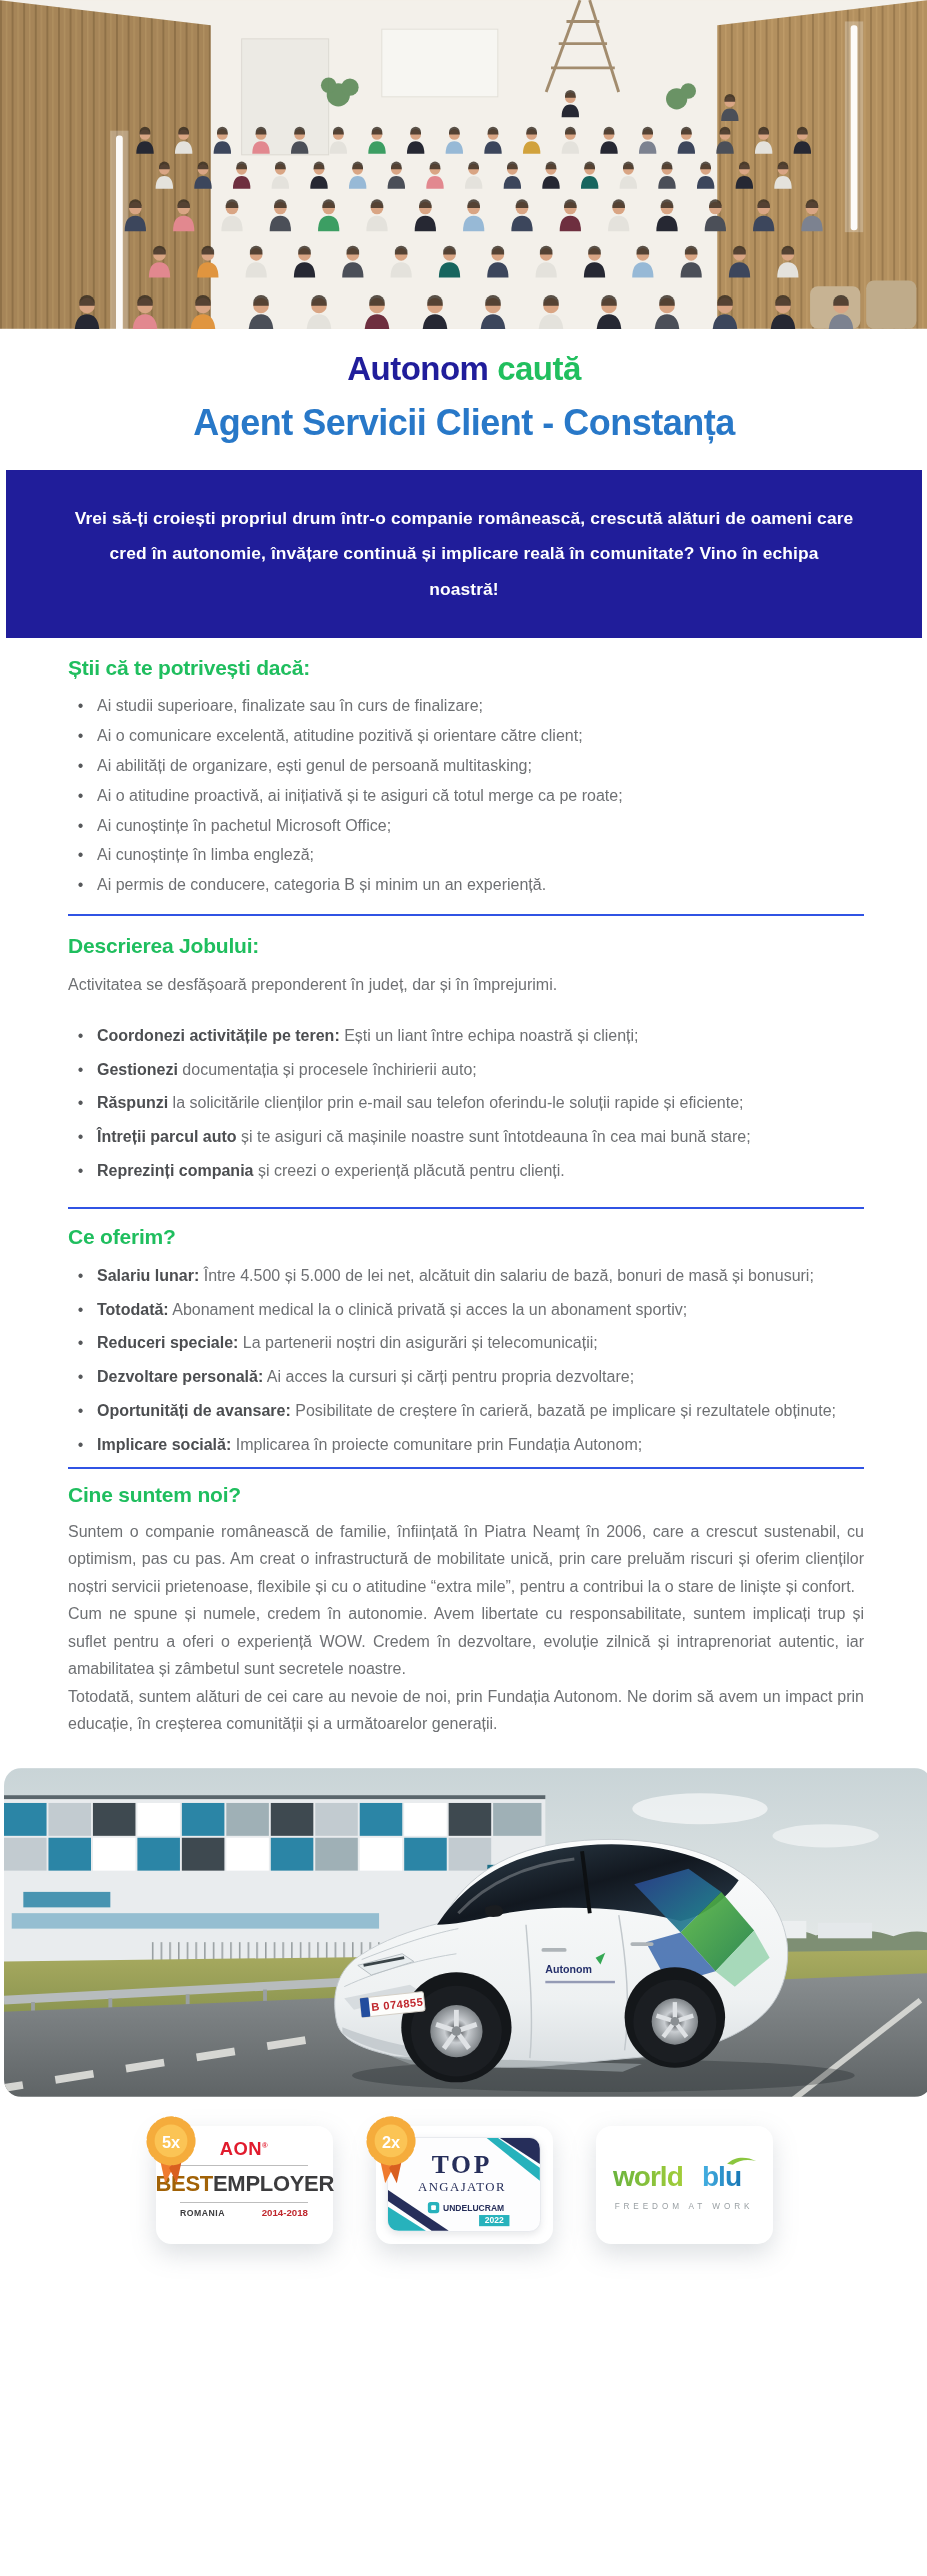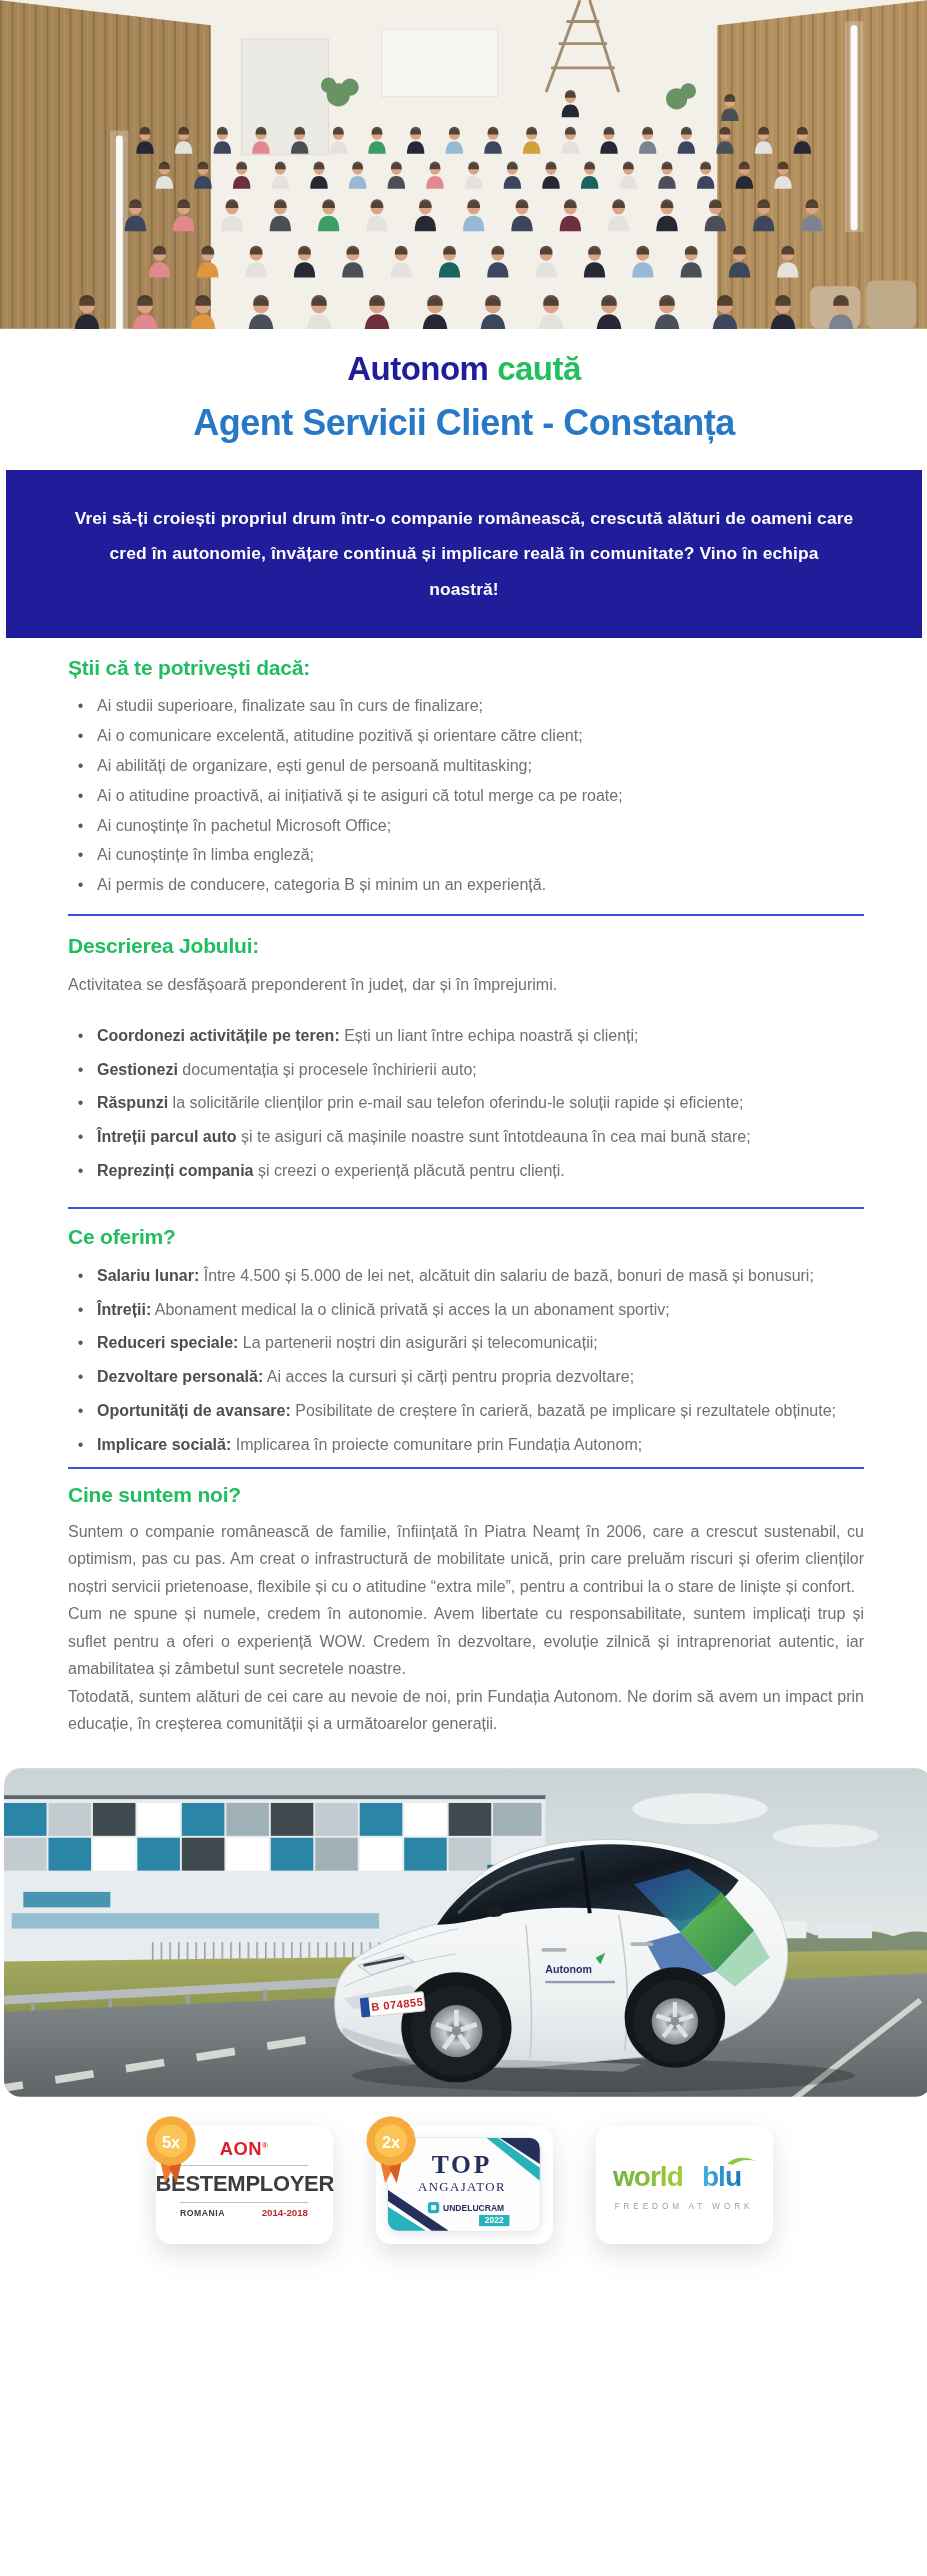--- a/index.html
+++ b/index.html
@@ -52,21 +52,21 @@
   
   .badges{display:flex;justify-content:center;gap:43px;padding-top:29px;}
   .badge-card{position:relative;width:177px;height:118px;background:#fff;border-radius:15.5px;
               box-shadow:0 9.7px 25px rgba(120,130,145,.25);}
   .rosette{position:absolute;top:-13.5px;left:-15.5px;width:62px;height:79px;z-index:3;}
   .aon-inner{text-align:center;padding-top:12.6px;}
   .aon-logo{font-size:18.4px;font-weight:800;color:#e11b2d;letter-spacing:0.5px;}
   .aon-logo sup{font-size:7.7px;}
   .aon-rule{width:128px;border-top:1px solid #bdbdbd;margin:4.8px auto;}
   .aon-word{font-size:22px;font-weight:700;letter-spacing:-0.3px;}
-  .aon-word .w1{color:#404040;}
+  .aon-word .w1{color:#a16207;}
   .aon-word .w2{color:#3c3c3e;}
   .aon-bottom{width:128px;margin:2.9px auto 0;display:flex;justify-content:space-between;align-items:center;text-align:center;}
   .aon-country{font-size:8.7px;font-weight:700;color:#3c3c3e;letter-spacing:0.5px;}
   .aon-years{font-size:9.7px;font-weight:700;color:#c0272d;}
   .top-tile{position:absolute;inset:11.6px;background:#fdfdfe;border:1px solid #e8eaee;border-radius:11.6px;
             overflow:hidden;box-shadow:0 2.9px 7.7px rgba(100,110,120,.15);}
   .top-tile svg{display:block;width:100%;height:100%;}
   .wb-inner{text-align:center;padding-top:29px;}
   .wb-tag{margin-top:4.8px;font-size:8.2px;letter-spacing:3.9px;color:#9aa0a4;font-weight:500;}
 
@@ -261,21 +261,21 @@
           <li><b class="lead">Reprezinți compania</b> <span>și creezi o experiență plăcută pentru clienți.</span></li>
         </ul>
       <div class="divider"></div>
     </div>
 
     <div class="sec-offer">
       <h3 class="sec-h">Ce oferim?</h3>
       <ul>
 
       <li><b class="lead">Salariu lunar:</b> <span>Între 4.500 și 5.000 de lei net, alcătuit din salariu de bază, bonuri de masă și bonusuri;</span></li>
-          <li><b class="lead">Întreții:</b> <span>Abonament medical la o clinică privată și acces la un abonament sportiv;</span></li>
+          <li><b class="lead">Totodată:</b> <span>Abonament medical la o clinică privată și acces la un abonament sportiv;</span></li>
           <li><b class="lead">Reduceri speciale:</b> <span>La partenerii noștri din asigurări și telecomunicații;</span></li>
           <li><b class="lead">Dezvoltare personală:</b> <span>Ai acces la cursuri și cărți pentru propria dezvoltare;</span></li>
           <li><b class="lead">Oportunități de avansare:</b> <span>Posibilitate de creștere în carieră, bazată pe implicare și rezultatele obținute;</span></li>
           <li><b class="lead">Implicare socială:</b> <span>Implicarea în proiecte comunitare prin Fundația Autonom;</span></li>
         </ul>
       <div class="divider"></div>
     </div>
 
     <div class="sec-about">
       <h3 class="sec-h">Cine suntem noi?</h3>

